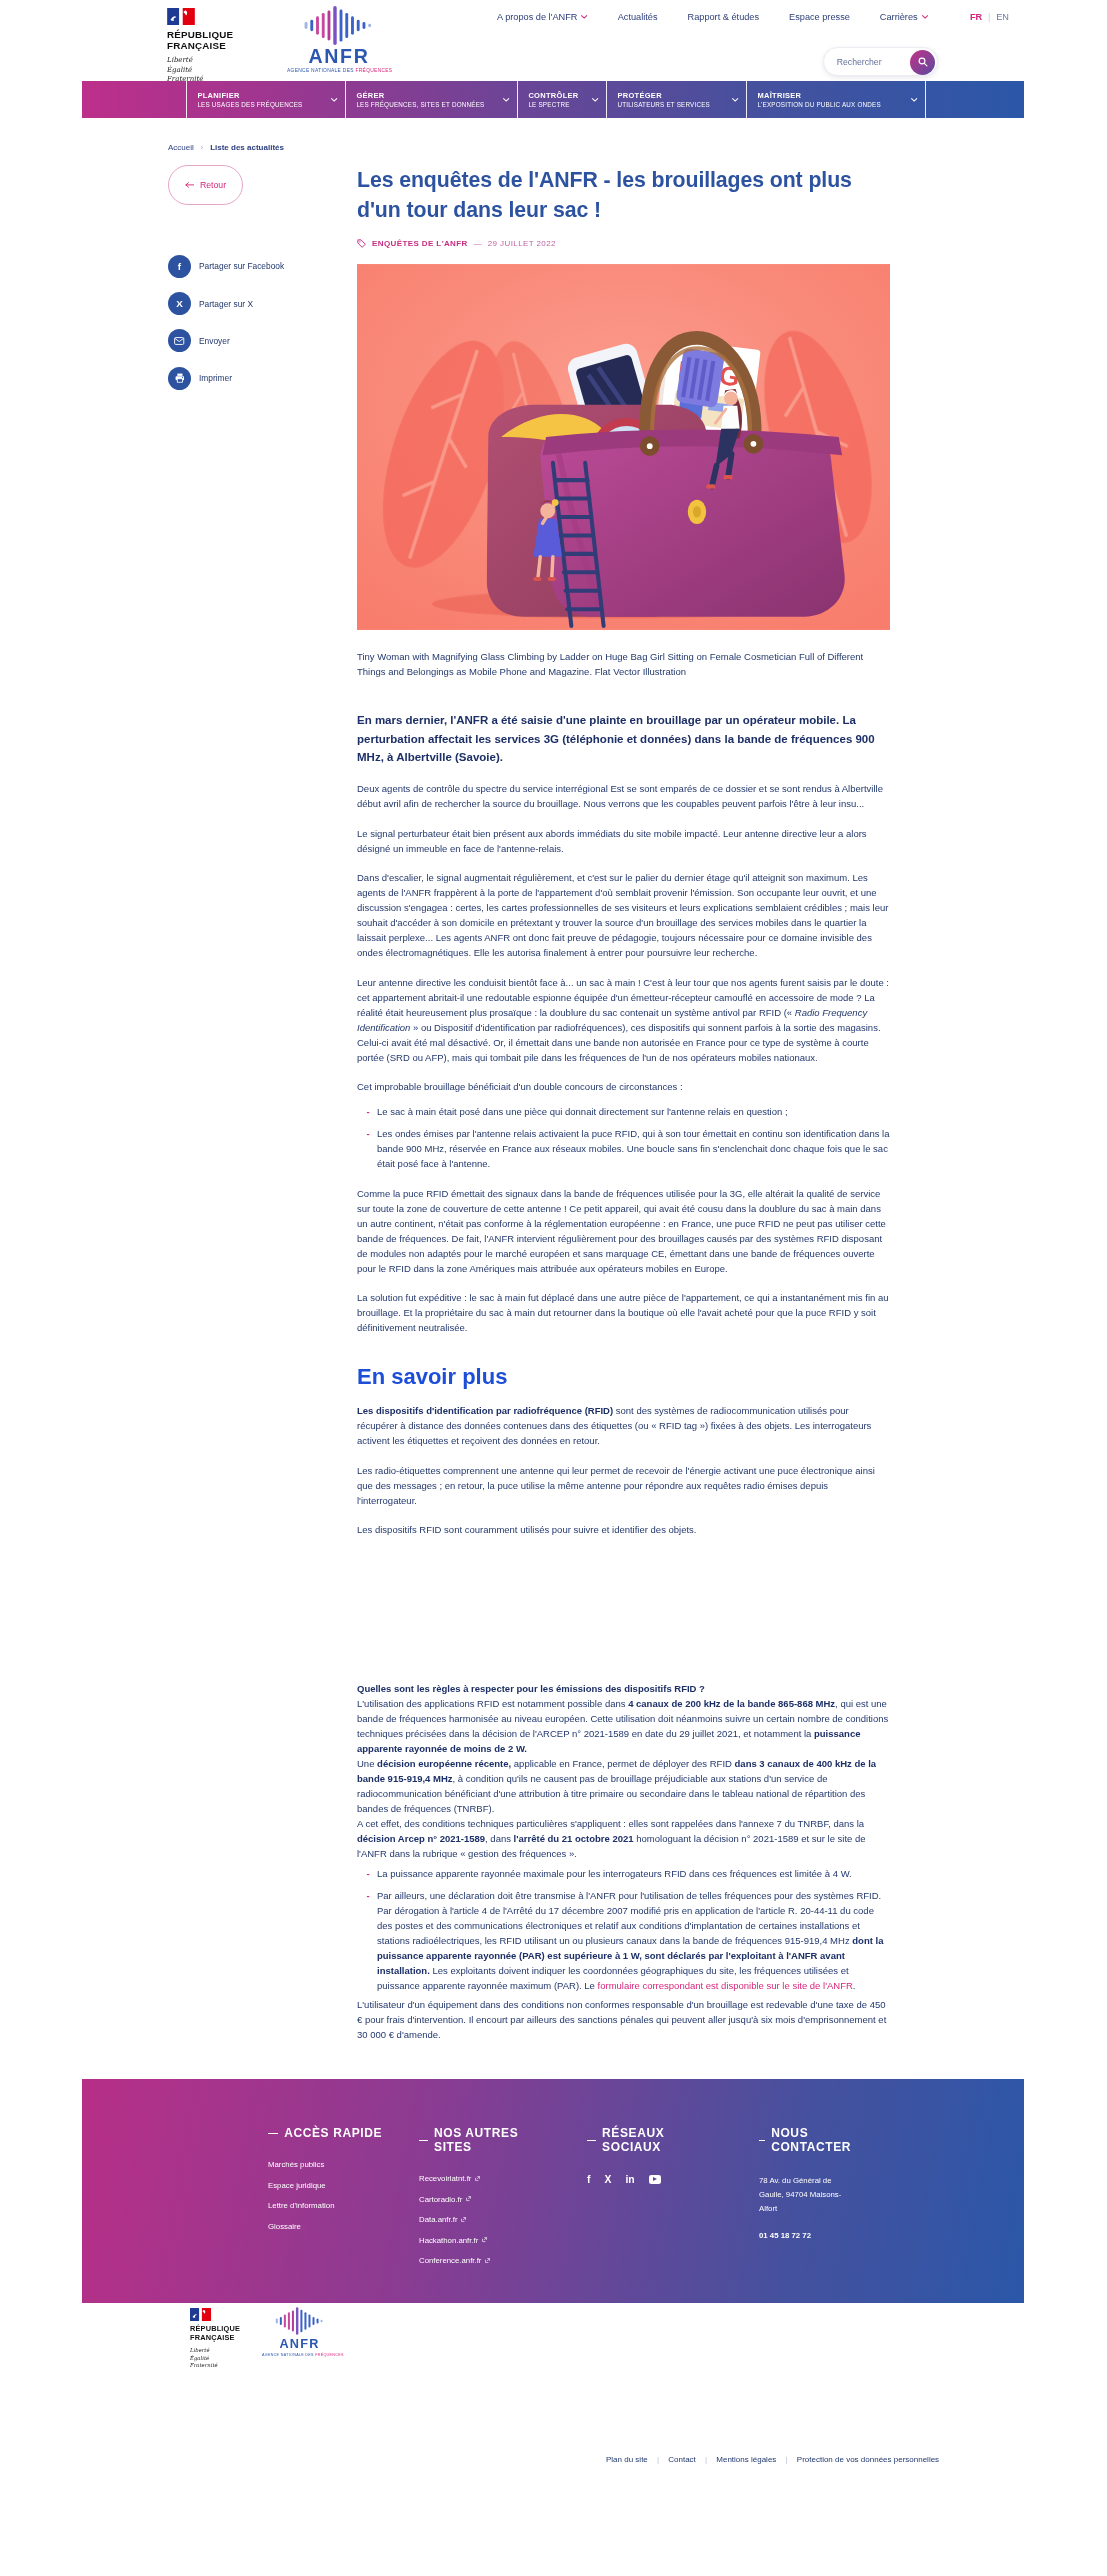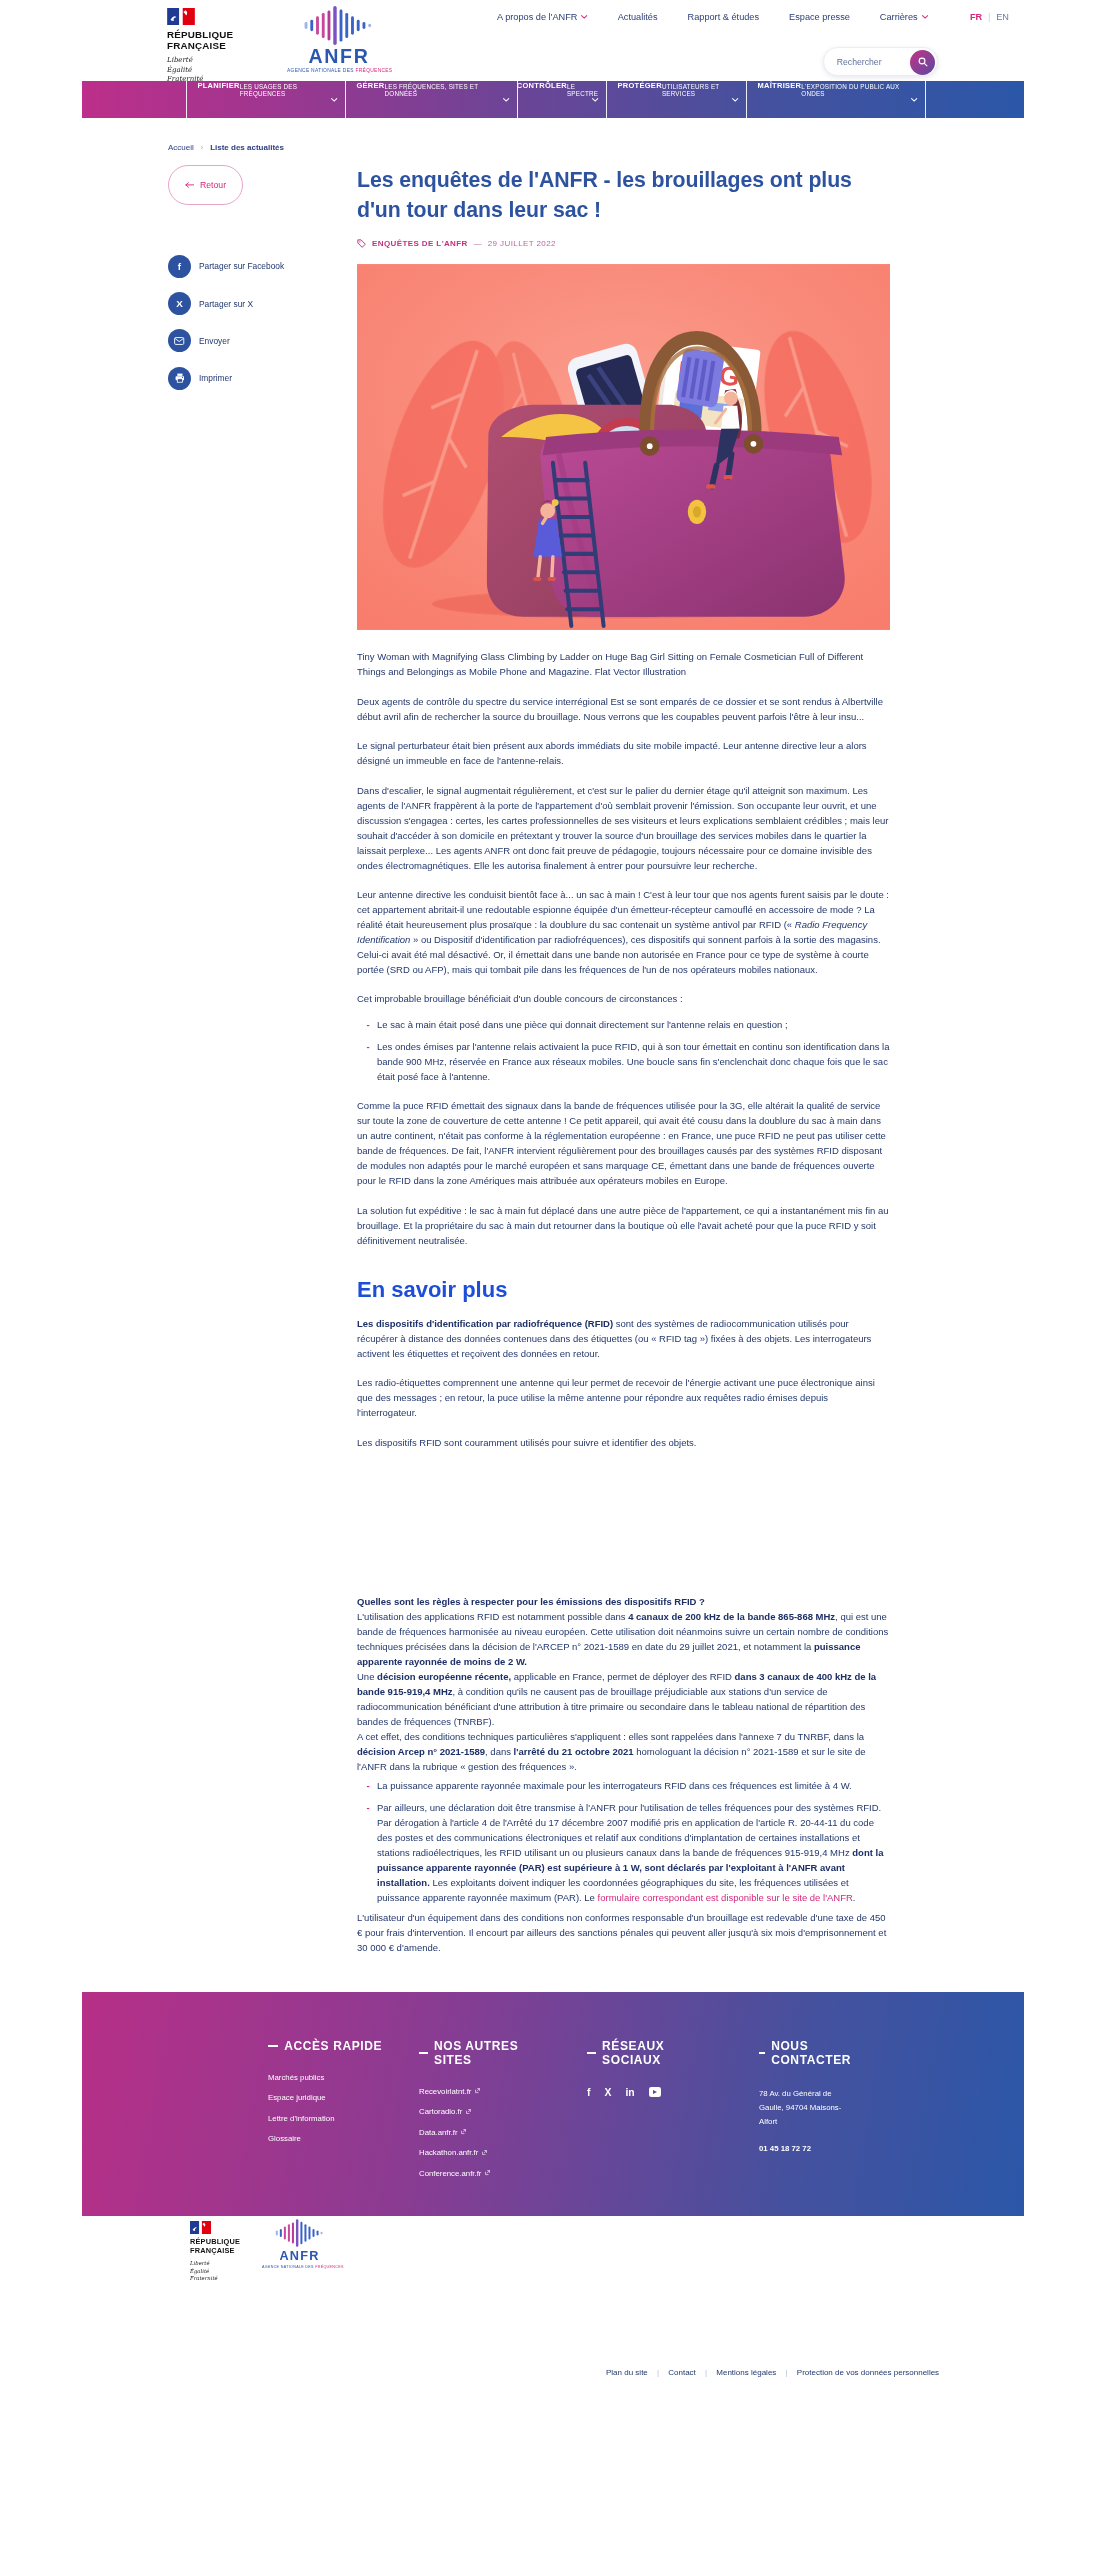--- a/index.html
+++ b/index.html
@@ -26,21 +26,21 @@
   .lang .en{color:#6b7aa8;}
   .search-pill{position:absolute;left:823px;top:47px;width:115px;height:29px;background:#fff;border:0.6px solid #ececf2;border-radius:15px;box-shadow:0 1.7px 5.8px rgba(30,40,90,.10);display:flex;align-items:center;}
   .search-pill input{border:0;outline:0;background:transparent;margin-left:12.7px;width:63px;font-size:8.7px;color:#49598a;font-family:"Liberation Sans",sans-serif;}
   .search-pill input::placeholder{color:#62719c;opacity:1;}
   .search-btn{position:absolute;right:1.7px;top:1.7px;width:25px;height:25px;border:0;border-radius:50%;background:linear-gradient(135deg,#c23387,#5a4aa0);display:flex;align-items:center;justify-content:center;cursor:pointer;}
 
   
   .main-nav{margin-left:82px;width:942px;height:37px;display:flex;background:linear-gradient(90deg,#bc2f8a 0%,#a2358f 18%,#6d4496 45%,#45519e 72%,#2b57a8 100%);}
   .nav-spacer-l{width:105px;border-right:0.6px solid rgba(255,255,255,.9);}
   .nav-spacer-r{flex:1;}
-  .nav-item{position:relative;display:flex;justify-content:center;padding:0 19.6px 0 10.4px;border-right:0.6px solid rgba(255,255,255,.9);color:#fff;cursor:pointer;}
+  .nav-item{position:relative;display:flex;flex-direction:column;justify-content:center;padding:0 19.6px 0 10.4px;border-right:0.6px solid rgba(255,255,255,.9);color:#fff;cursor:pointer;}
   .nav-item .l1{font-size:7.5px;font-weight:700;letter-spacing:0.3px;}
   .nav-item .l2{font-size:6.3px;letter-spacing:0.2px;margin-top:1.7px;}
   .nav-item .chev{position:absolute;right:7.5px;top:50%;margin-top:-1.7px;}
   .w1{width:159px}.w2{width:172px}.w3{width:89px}.w4{width:140px}.w5{width:179px}
 
   
   .breadcrumb{margin:25px 0 0 168px;font-size:8px;color:#2d3f7d;display:flex;align-items:center;gap:7px;}
   .breadcrumb .sep{color:#9aa7c6;font-size:7px;}
   .breadcrumb .current{font-weight:600;}
 
@@ -407,20 +407,21 @@
           <line x1="624" y1="350" x2="616" y2="386" stroke="#2c3360" stroke-width="10" stroke-linecap="round"></line>
           <rect x="636" y="366" width="16" height="8" rx="3" fill="#d9534f"></rect>
           <rect x="606" y="382" width="16" height="8" rx="3" fill="#d9534f"></rect>
           <line x1="640" y1="252" x2="622" y2="276" stroke="#f3b49b" stroke-width="5" stroke-linecap="round"></line>
         </g>
       </svg>
     </div>
 
     <p class="caption">Tiny Woman with Magnifying Glass Climbing by Ladder on Huge Bag Girl Sitting on Female Cosmetician Full of Different Things and Belongings as Mobile Phone and Magazine. Flat Vector Illustration</p>
 
+    <p class="chapo">En mars dernier, l'ANFR a été saisie d'une plainte en brouillage par un opérateur mobile. La perturbation affectait les services 3G (téléphonie et données) dans la bande de fréquences 900 MHz, à Albertville (Savoie).</p>
 
     <p class="body"><span>Deux agents de contrôle du spectre du service interrégional Est se sont emparés de ce dossier et se sont rendus à Albertville début avril afin de rechercher la source du brouillage. Nous verrons que les coupables peuvent parfois l'être à leur insu...</span></p>
     <p class="body"><span>Le signal perturbateur était bien présent aux abords immédiats du site mobile impacté. Leur antenne directive leur a alors désigné un immeuble en face de l'antenne-relais.</span></p>
     <p class="body"><span>Dans d'escalier, le signal augmentait régulièrement, et c'est sur le palier du dernier étage qu'il atteignit son maximum. Les agents de l'ANFR frappèrent à la porte de l'appartement d'où semblait provenir l'émission. Son occupante leur ouvrit, et une discussion s'engagea : certes, les cartes professionnelles de ses visiteurs et leurs explications semblaient crédibles ; mais leur souhait d'accéder à son domicile en prétextant y trouver la source d'un brouillage des services mobiles dans le quartier la laissait perplexe... Les agents ANFR ont donc fait preuve de pédagogie, toujours nécessaire pour ce domaine invisible des ondes électromagnétiques. Elle les autorisa finalement à entrer pour poursuivre leur recherche.</span></p>
     <p class="body"><span>Leur antenne directive les conduisit bientôt face à... un sac à main ! C'est à leur tour que nos agents furent saisis par le doute : cet appartement abritait-il une redoutable espionne équipée d'un émetteur-récepteur camouflé en accessoire de mode ? La réalité était heureusement plus prosaïque : la doublure du sac contenait un système antivol par RFID (« </span><em>Radio Frequency Identification</em><span> » ou Dispositif d'identification par radiofréquences), ces dispositifs qui sonnent parfois à la sortie des magasins. Celui-ci avait été mal désactivé. Or, il émettait dans une bande non autorisée en France pour ce type de système à courte portée (SRD ou AFP), mais qui tombait pile dans les fréquences de l'un de nos opérateurs mobiles nationaux.</span></p>
     <p class="body"><span>Cet improbable brouillage bénéficiait d'un double concours de circonstances :</span></p>
 
     <ul class="bullets">
       <li><span>Le sac à main était posé dans une pièce qui donnait directement sur l'antenne relais en question ;</span></li>
       <li><span>Les ondes émises par l'antenne relais activaient la puce RFID, qui à son tour émettait en continu son identification dans la bande 900 MHz, réservée en France aux réseaux mobiles. Une boucle sans fin s'enclenchait donc chaque fois que le sac était posé face à l'antenne.</span></li>

